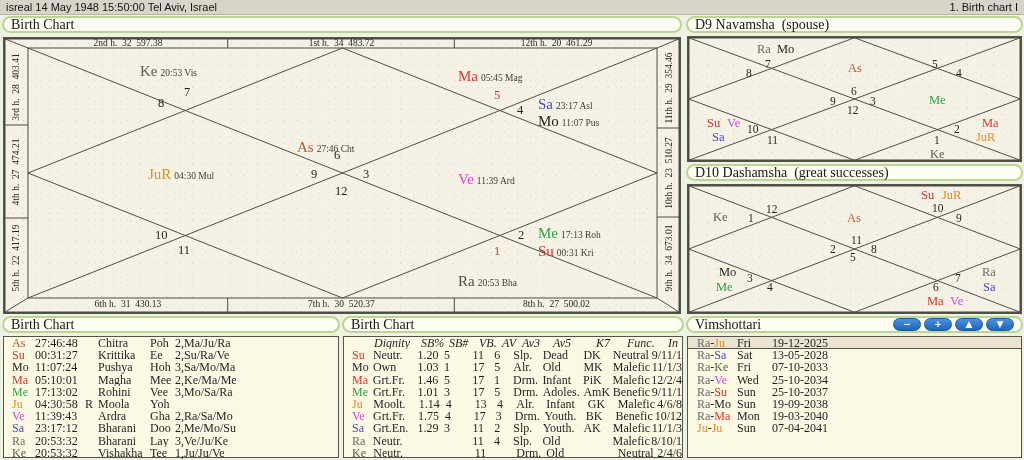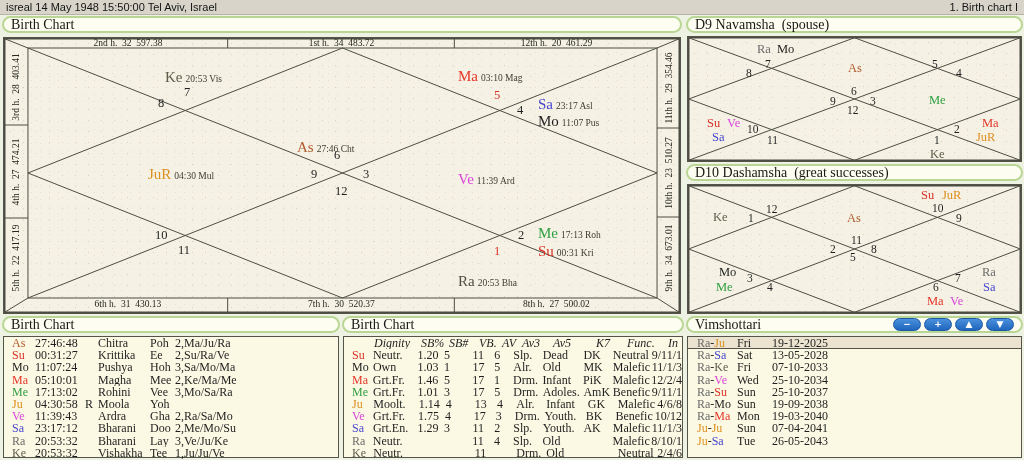--- a/index.html
+++ b/index.html
@@ -125,22 +125,22 @@
         </div>
         <div class="lbl vband" style="left: 655px; top: 90px; width: 20px; height: 89px;">
           <span class="vtext">10th h.  23  510.27</span>
         </div>
         <div class="lbl vband" style="left: 655px; top: 179px; width: 20px; height: 81px;">
           <span class="vtext">9th h.  34  673.01</span>
         </div>
       </div>
     <div>
 
-    <div class="lbl" style="left: 161px; top: 24px; margin-top: 6px;"><span class="pt" style="color: rgb(93, 93, 74);">Ke</span><span class="pd">20:53 Vis</span></div>
-        <div class="lbl" style="left: 454px; top: 29px;"><span class="pt" style="color: rgb(227, 55, 42);">Ma</span><span class="pd">03:10 Mag</span></div>
+    <div class="lbl" style="left: 136px; top: 24px;"><span class="pt" style="color: rgb(93, 93, 74);">Ke</span><span class="pd">20:53 Vis</span></div>
+        <div class="lbl" style="left: 454px; top: 29px;"><span class="pt" style="color: rgb(227, 55, 42);">Ma</span><span class="pd">05:45 Mag</span></div>
         <div class="lbl" style="left: 534px; top: 57px;"><span class="pt" style="color: rgb(70, 70, 207);">Sa</span><span class="pd">23:17 Asl</span></div>
         <div class="lbl" style="left: 293px; top: 68px; margin-top: 32px;"><span class="pt" style="color: rgb(176, 90, 46);">As</span><span class="pd">27:46 Cht</span></div>
         <div class="lbl" style="left: 534px; top: 74px;"><span class="pt" style="color: rgb(31, 31, 31);">Mo</span><span class="pd">11:07 Pus</span></div>
         <div class="lbl" style="left: 144px; top: 127px;"><span class="pt" style="color: rgb(221, 143, 31);">JuR</span><span class="pd">04:30 Mul</span></div>
         <div class="lbl" style="left: 454px; top: 132px;"><span class="pt" style="color: rgb(217, 68, 217);">Ve</span><span class="pd">11:39 Ard</span></div>
         <div class="lbl" style="left: 534px; top: 186px;"><span class="pt" style="color: rgb(47, 158, 65);">Me</span><span class="pd">17:13 Roh</span></div>
         <div class="lbl" style="left: 534px; top: 204px;"><span class="pt" style="color: rgb(217, 48, 37);">Su</span><span class="pd">00:31 Kri</span></div>
         <div class="lbl" style="left: 454px; top: 234px;"><span class="pt" style="color: rgb(79, 79, 69);">Ra</span><span class="pd">20:53 Bha</span></div>
       </div>
     <div>
@@ -524,20 +524,15 @@
         <div class="vrow">
           <span class="v-dasha"><span style="color: rgb(107, 107, 107);">Ra</span><span>-</span><span style="color: rgb(227, 55, 42);">Ma</span></span>
           <span class="v-day">Mon</span>
           <span class="v-date">19-03-2040</span>
         </div>
         <div class="vrow">
           <span class="v-dasha"><span style="color: rgb(221, 143, 31);">Ju</span><span>-</span><span style="color: rgb(221, 143, 31);">Ju</span></span>
           <span class="v-day">Sun</span>
           <span class="v-date">07-04-2041</span>
         </div>
-        <div class="vrow">
-          <span class="v-dasha"><span style="color: rgb(221, 143, 31);">Ju</span><span>-</span><span style="color: rgb(70, 70, 207);">Sa</span></span>
-          <span class="v-day">Tue</span>
-          <span class="v-date">26-05-2043</span>
-        </div>
       </div>
   </div>
 </div>
 
 </body></html>

